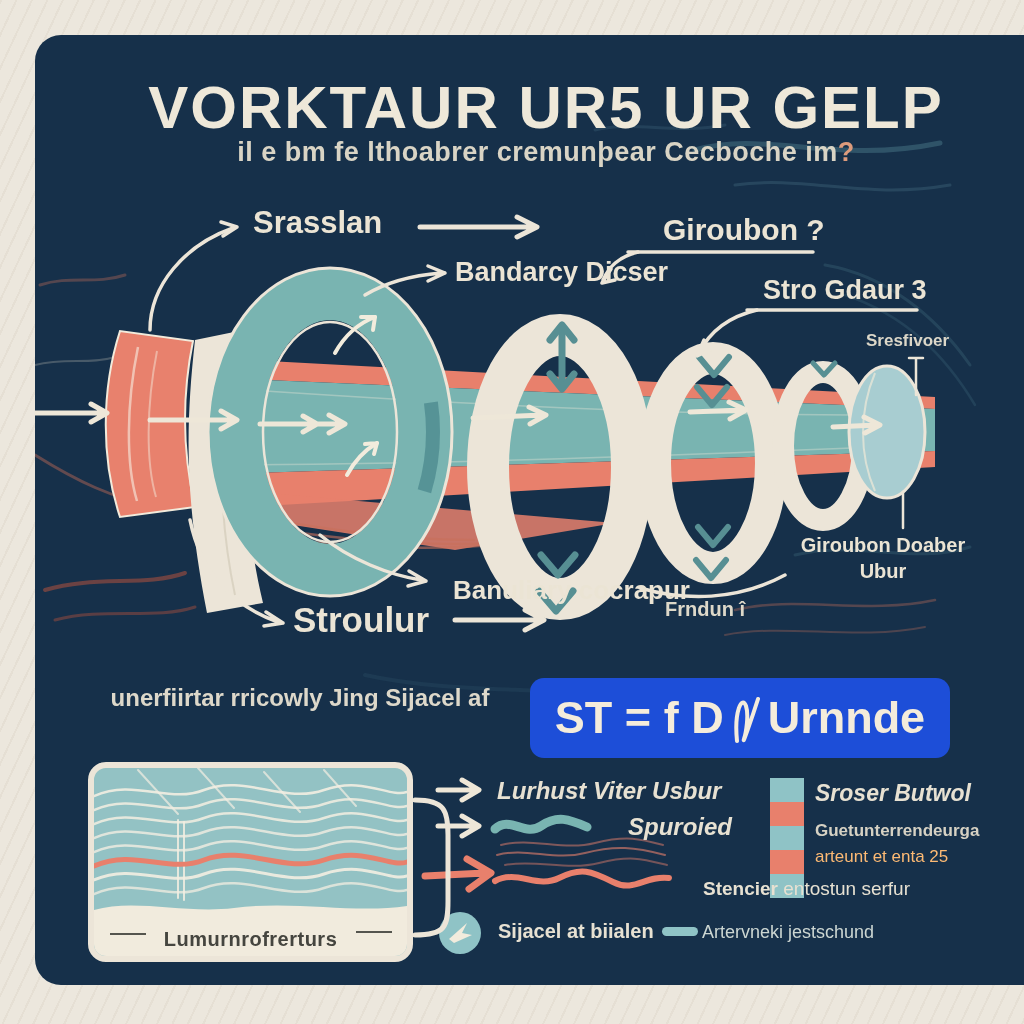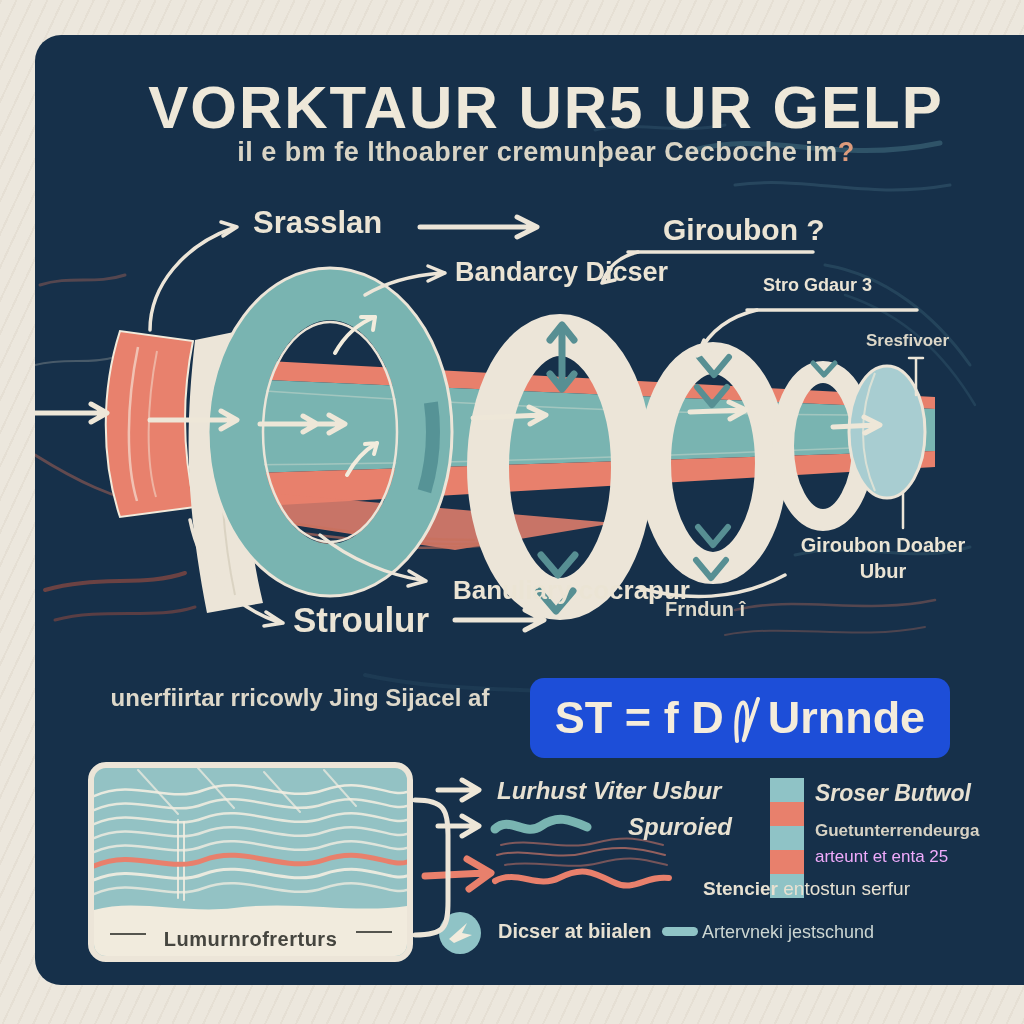--- a/index.html
+++ b/index.html
@@ -20,21 +20,21 @@
   }
   .subtitle{
     left:0;top:102px;width:100%;text-align:center;
     font-size:27px;font-weight:600;letter-spacing:.5px;color:#d9d4c5;
   }
   .subtitle .mark{color:#dd9b7c;font-weight:700;}
   .callout{color:#ebe4d4;white-space:nowrap;}
   .c-srasslan{left:218px;top:170px;font-size:31px;font-weight:700;}
   .c-bandarcy{left:420px;top:222px;font-size:27px;font-weight:600;}
   .c-giroubon{left:628px;top:178px;font-size:30px;font-weight:700;}
-  .c-stro{left:728px;top:240px;font-size:18px;font-weight:700;}
+  .c-stro{left:728px;top:240px;font-size:27px;font-weight:700;}
   .c-sresfivoer{left:831px;top:296px;font-size:17px;font-weight:600;color:#dcd7c8;}
   .c-banuliary{left:418px;top:540px;font-size:26px;font-weight:600;}
   .c-frndun{left:630px;top:563px;font-size:20px;font-weight:600;color:#ddd8c9;}
   .c-stroulur{left:258px;top:565px;font-size:35px;font-weight:800;}
   .c-bruntary{left:758px;top:497px;width:180px;text-align:center;font-size:20px;font-weight:600;line-height:1.3;}
   .note{
     left:50px;top:647px;width:430px;text-align:center;
     font-size:24px;font-weight:700;color:#ddd8ca;line-height:1.35;
   }
   .formula{
@@ -52,21 +52,21 @@
   }
   .leg-label{color:#e7e1d2;white-space:nowrap;}
   .l1{left:462px;top:742px;font-size:24px;font-weight:700;font-style:italic;}
   .l2{left:593px;top:778px;font-size:24px;font-weight:700;font-style:italic;}
   .l3{left:668px;top:843px;font-size:19px;}
   .l3 b{font-weight:800;}
   .l4a{left:463px;top:885px;font-size:20px;font-weight:600;}
   .l4b{left:667px;top:887px;font-size:18px;font-weight:500;color:#ccd6d2;}
   .rl-title{left:780px;top:745px;font-size:23px;font-weight:800;font-style:italic;}
   .rl-1{left:780px;top:786px;font-size:17px;font-weight:600;color:#d6d1c3;}
-  .rl-2{left:780px;top:812px;font-size:17px;font-weight:500;color:#f0abfc;}
+  .rl-2{left:780px;top:812px;font-size:17px;font-weight:500;color:#fdba74;}
   svg{display:block;}
 </style>
 </head>
 <body>
 
 <div class="poster">
 
   <svg class="abs" style="left:0;top:0" width="950" height="950" viewBox="0 0 950 950">
 
     <g fill="none" stroke-linecap="round">
@@ -260,20 +260,20 @@
       <path d="M0,98 C40,80 75,106 110,92 C150,76 190,106 230,92 C270,78 295,100 313,94" fill="none" stroke="#e8806c" stroke-width="5" stroke-linecap="round"></path>
       <path d="M0,142 C40,130 90,146 140,140 C200,132 260,146 313,138 L313,188 L0,188 Z" fill="#f1ebdd"></path>
       <path d="M16,166 L52,166 M262,164 L298,164" stroke="#55554e" stroke-width="2"></path>
     </svg>
   </div>
   <div class="abs mini-caption">Lumurnrofrerturs</div>
 
   <div class="abs leg-label l1">Lurhust Viter Usbur</div>
   <div class="abs leg-label l2">Spuroied</div>
   <div class="abs leg-label l3"><b>Stencier</b><span> entostun serfur</span></div>
-  <div class="abs leg-label l4a">Dicser at biialen</div>
+  <div class="abs leg-label l4a">Sijacel at biialen</div>
   <div class="abs leg-label l4b">Artervneki jestschund</div>
 
   <div class="abs leg-label rl-title">Sroser Butwol</div>
   <div class="abs rl-1">Guetunterrendeurga</div>
   <div class="abs rl-2">arteunt et enta 25</div>
 
 </div>
 
 </body></html>

